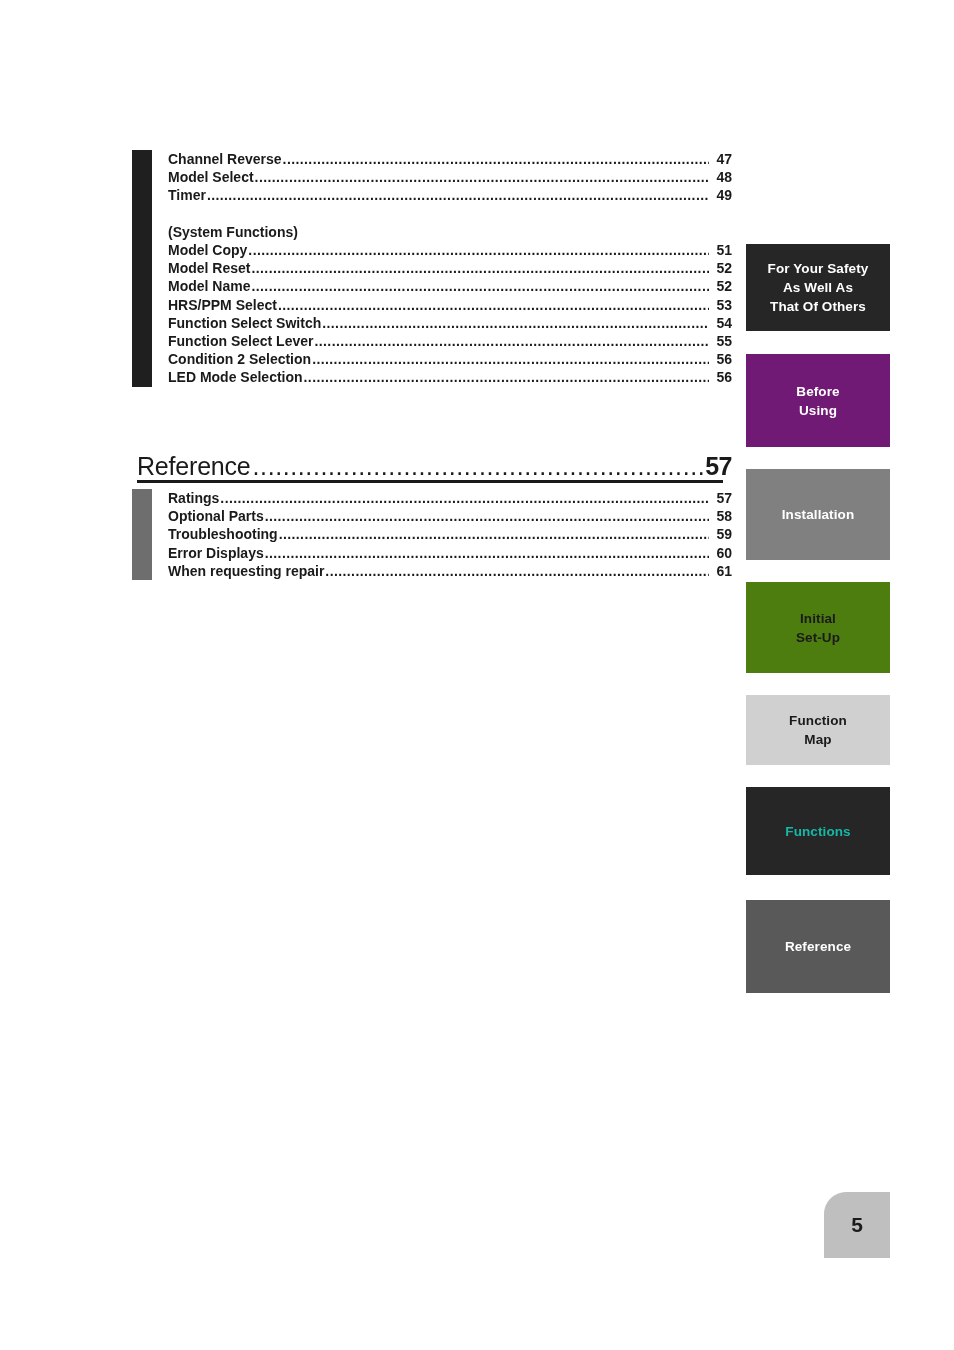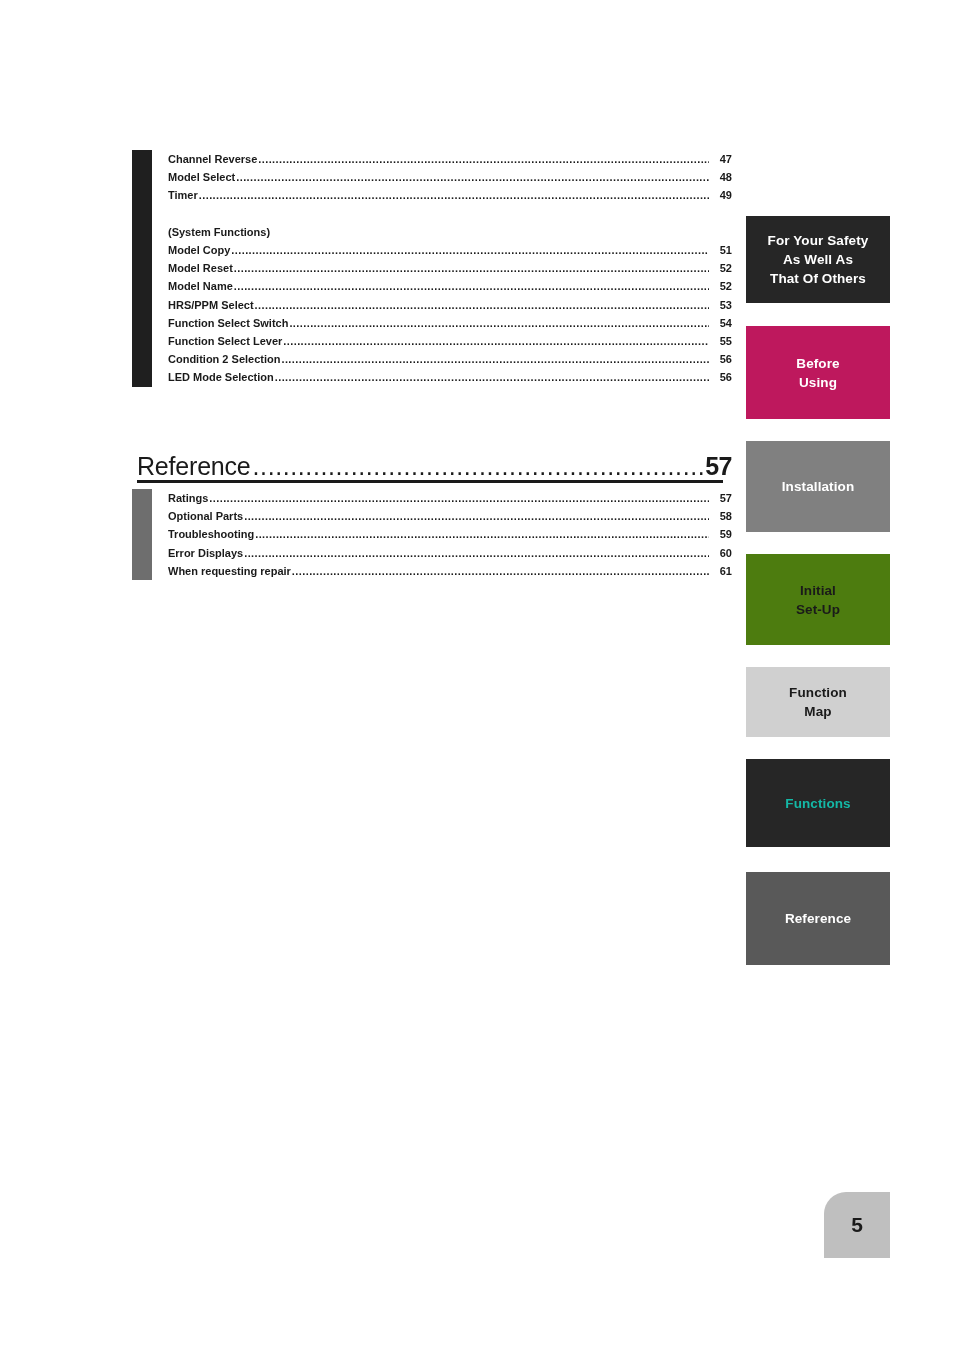--- a/index.html
+++ b/index.html
@@ -44,21 +44,21 @@
   .accent-bar.dark { background: #1f1f1f; }
   .accent-bar.gray { background: #6e6e6e; }
 
   .toc-rows {
     display: block;
   }
 
   .toc-row {
     display: flex;
     align-items: flex-start;
-    font-size: 11px;
+    font-size: 14px;
     font-weight: bold;
     color: #1a1a1a;
     line-height: 18.2px;
     white-space: nowrap;
   }
 
   .toc-row .label {
     flex: 0 0 auto;
   }
   .toc-row .leader {
@@ -126,21 +126,21 @@
   .section-list {
     position: relative;
     padding-left: 36px;
     margin-top: 6px;
   }
 
   
   .side-tabs {
     position: absolute;
     left: 746px;
-    top: 216px;
+    top: 244px;
     width: 144px;
   }
   .side-tab {
     width: 144px;
     display: flex;
     align-items: center;
     justify-content: center;
     text-align: center;
     font-size: 13.5px;
     font-weight: bold;
@@ -281,21 +281,21 @@
         </div>
     </div>
   </div>
 
   <div class="side-tabs" id="side-tabs">
       <div class="side-tab" style="background: rgb(38, 38, 38); color: rgb(255, 255, 255); height: 87px; margin-bottom: 23px;">
         <span class="tab-text">For Your Safety
 As Well As
 That Of Others</span>
       </div>
-      <div class="side-tab" style="background: #be185d; color: rgb(255, 255, 255); height: 93px; margin-bottom: 22px;">
+      <div class="side-tab" style="background: #701a75; color: rgb(255, 255, 255); height: 93px; margin-bottom: 22px;">
         <span class="tab-text">Before
 Using</span>
       </div>
       <div class="side-tab" style="background: rgb(128, 128, 128); color: #ffffff; height: 91px; margin-bottom: 22px;">
         <span class="tab-text">Installation</span>
       </div>
       <div class="side-tab" style="background: #4d7c0f; color: rgb(26, 26, 26); height: 91px; margin-bottom: 22px;">
         <span class="tab-text">Initial
 Set-Up</span>
       </div>

